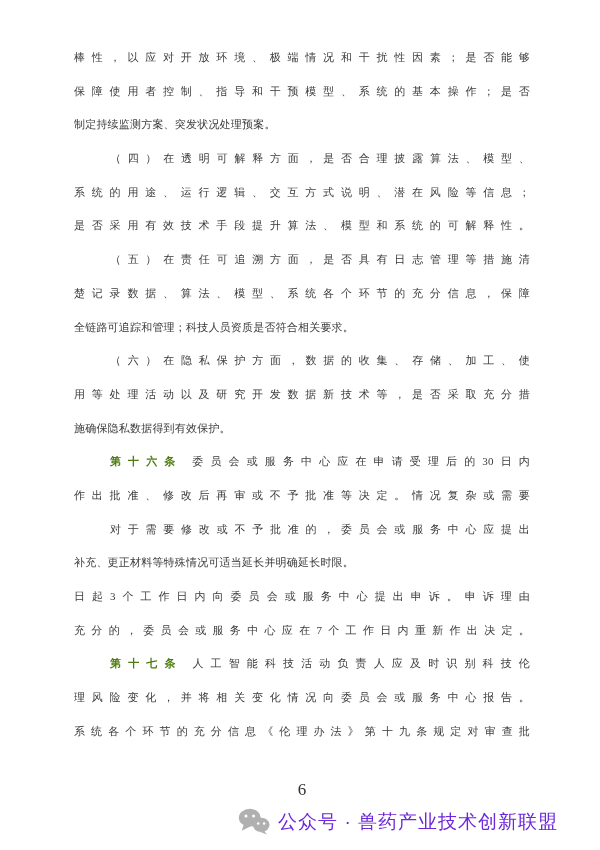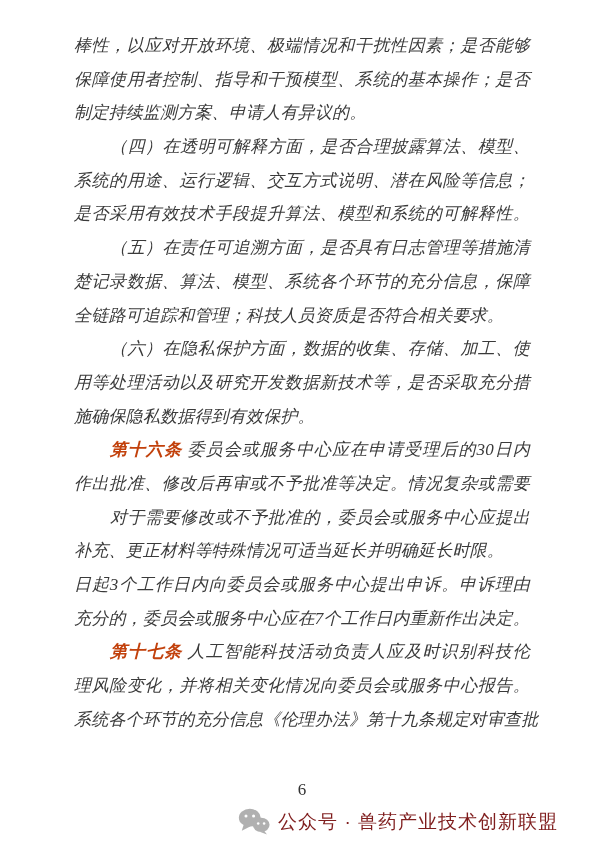--- a/index.html
+++ b/index.html
@@ -14,84 +14,83 @@
     overflow: hidden;
     font-family: "Liberation Serif", serif;
   }
   .page {
     position: absolute;
     inset: 0;
     background: #ffffff;
   }
   .text-block {
     position: absolute;
-    top: 29px;
+    top: 41px;
     left: 74px;
     width: 456px;
     color: #3a3a3a;
-    font-size: 17px;
-    font-style: italic;
+    font-size: 11px;
   }
   .line {
     line-height: 33.7px;
     height: 33.7px;
     text-align: justify;
     text-align-last: justify;
     text-justify: inter-character;
     white-space: nowrap;
     letter-spacing: 0.2px;
   }
   .line.short {
     text-align-last: left;
   }
   .line.indent {
     padding-left: 36px;
     width: 420px;
   }
   .line b {
     font-weight: bold;
-    color: #c2410c;
+    color: #4d7c0f;
   }
   .page-number {
     position: absolute;
     top: 780px;
     left: 74px;
     width: 456px;
     text-align: center;
     font-size: 17px;
     color: #333333;
   }
   .watermark {
     position: absolute;
     top: 808px;
     right: 42px;
     display: flex;
     align-items: center;
     gap: 8px;
-    color: #7f1d1d;
+    color: #6d28d9;
     font-size: 19px;
     font-family: "Liberation Sans", sans-serif;
     letter-spacing: 1px;
   }
   .watermark .wm-icon {
     display: inline-block;
     width: 32px;
     height: 27px;
     flex: 0 0 auto;
   }
 </style>
 </head>
 <body>
 
 <div class="page">
 
   <div class="text-block">
       <div class="line">棒性，以应对开放环境、极端情况和干扰性因素；是否能够</div>
       <div class="line">保障使用者控制、指导和干预模型、系统的基本操作；是否</div>
-      <div class="line short">制定持续监测方案、申请人有异议的。</div>
+      <div class="line short">制定持续监测方案、突发状况处理预案。</div>
       <div class="line indent">（四）在透明可解释方面，是否合理披露算法、模型、</div>
       <div class="line">系统的用途、运行逻辑、交互方式说明、潜在风险等信息；</div>
       <div class="line">是否采用有效技术手段提升算法、模型和系统的可解释性。</div>
       <div class="line indent">（五）在责任可追溯方面，是否具有日志管理等措施清</div>
       <div class="line">楚记录数据、算法、模型、系统各个环节的充分信息，保障</div>
       <div class="line short">全链路可追踪和管理；科技人员资质是否符合相关要求。</div>
       <div class="line indent">（六）在隐私保护方面，数据的收集、存储、加工、使</div>
       <div class="line">用等处理活动以及研究开发数据新技术等，是否采取充分措</div>
       <div class="line short">施确保隐私数据得到有效保护。</div>
       <div class="line indent"><b>第十六条</b> 委员会或服务中心应在申请受理后的30日内</div>

